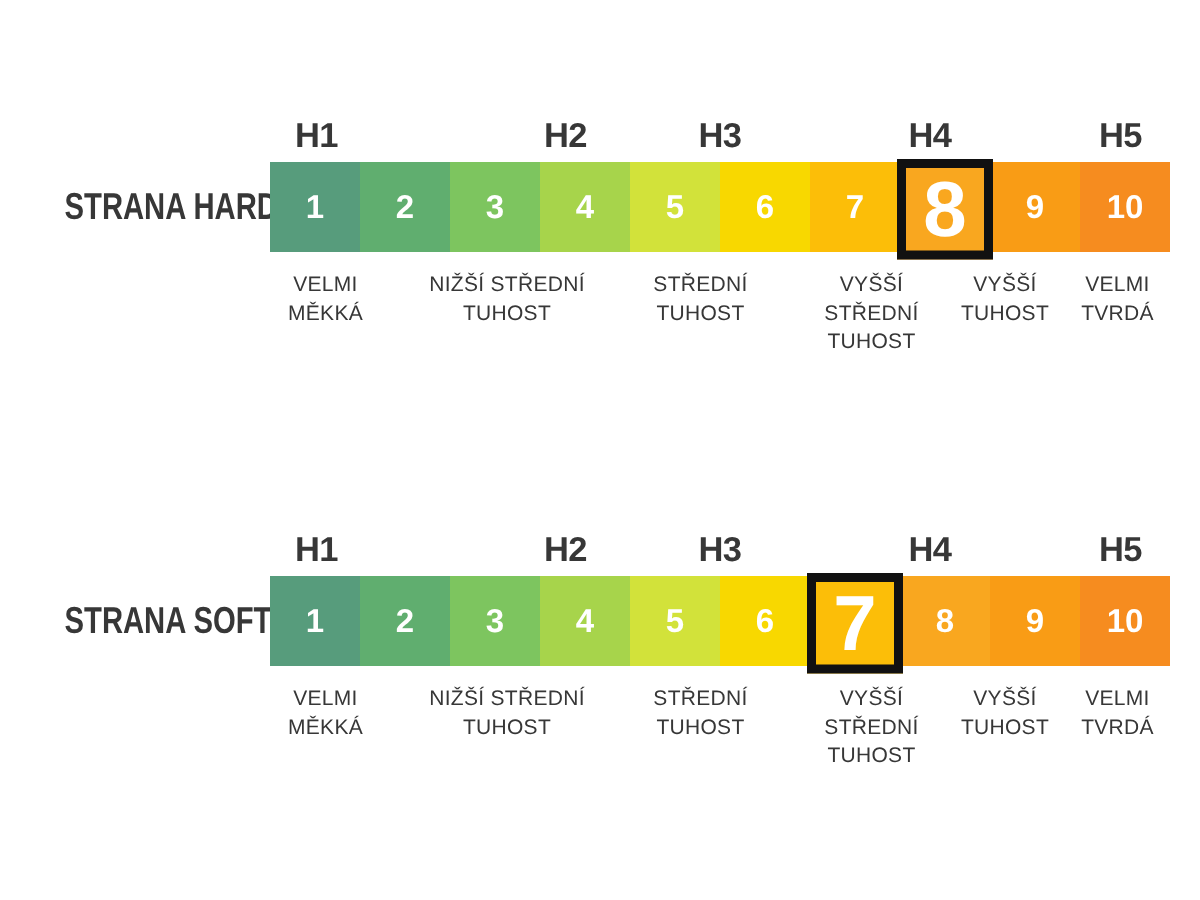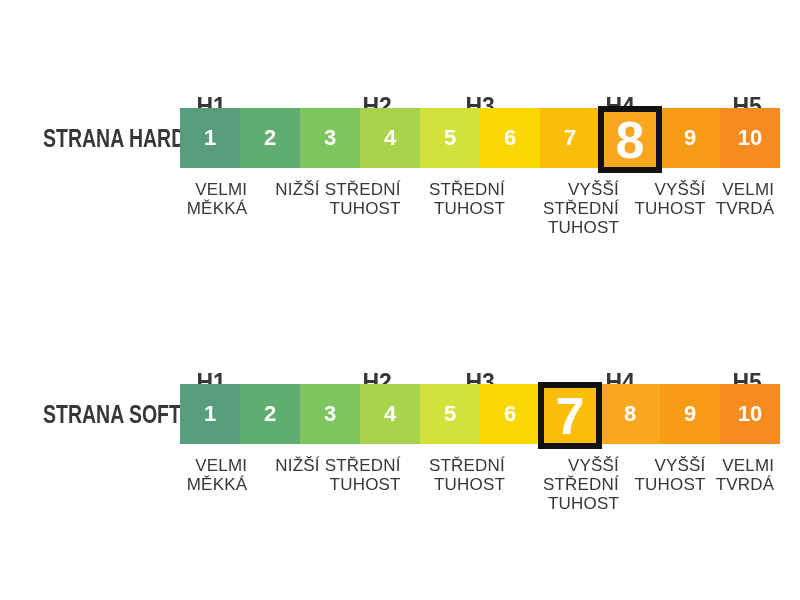--- a/index.html
+++ b/index.html
@@ -36,21 +36,21 @@
     color: var(--text, #373737);
     transform: scaleX(0.78);
     transform-origin: 100% 50%;
     white-space: nowrap;
     margin: 0;
   }
 
   .h-markers { position: absolute; left: 0; top: 0; width: 800px; height: 26px; }
   .h-label {
     position: absolute;
-    top: 16px;
+    top: 0;
     transform: translateX(-50%);
     font-size: 23px;
     line-height: 24px;
     font-weight: bold;
     letter-spacing: -0.3px;
     color: var(--text, #373737);
   }
 
   .bar {
     position: absolute;
@@ -92,23 +92,23 @@
     font-weight: bold;
     font-size: 52px;
     line-height: 1;
   }
 
   .zones { position: absolute; left: 0; top: 102px; width: 800px; }
   .zone-label {
     position: absolute;
     top: 0;
     transform: translateX(-50%);
-    text-align: right;
+    text-align: center;
     white-space: pre-line;
-    font-size: 17px;
+    font-size: 14px;
     line-height: 19px;
     letter-spacing: 0.2px;
     color: var(--text, #373737);
   }
 </style>
 </head>
 <body>
 
 <div class="canvas">
 

